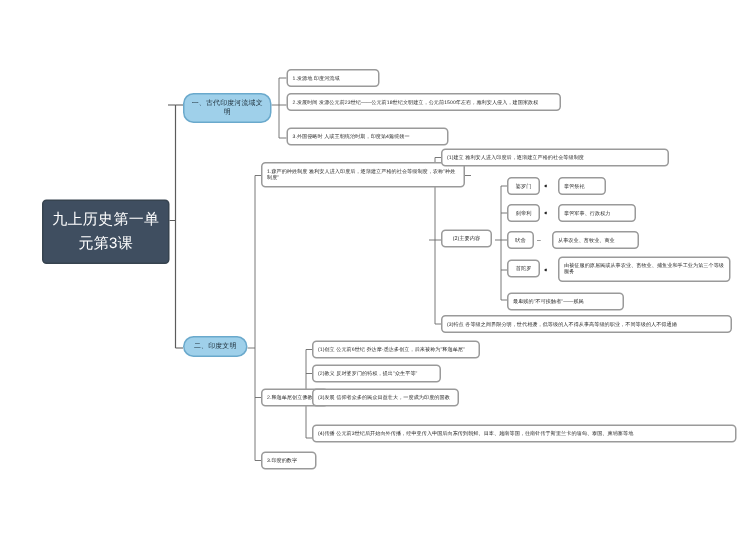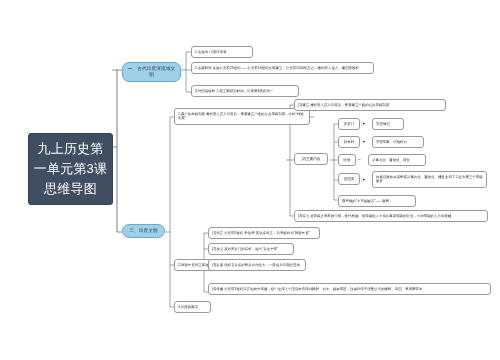--- a/index.html
+++ b/index.html
@@ -14,21 +14,21 @@
   svg.links{position:absolute;left:0;top:0;width:500px;height:360px;pointer-events:none;}
 
   .node{position:absolute;box-sizing:border-box;}
 
   
   .root{
     background:#3f4e60;
     color:#ffffff;
     border:1px solid #36434f;
     border-radius:3px;
-    font-size:13px;
+    font-size:10px;
     line-height:1.55;
     text-align:center;
     padding:5px 4px;
     letter-spacing:.2px;
   }
 
   
   .branch{
     background:#9fd0ea;
     border:1px solid #6aa9cc;
@@ -131,21 +131,20 @@
       <path d="M204,233 L204,292"></path>
       <path d="M204,233 L208,233"></path>
       <path d="M204,249 L208,249"></path>
       <path d="M204,265 L208,265"></path>
       <path d="M204,292 L208,292"></path>
     </g>
   </svg>
 
   <div class="node root" style="left:28px;top:133px;width:85px;">
     <div>九上历史第一单元第3课</div>
-    <div>思维导图</div>
   </div>
 
   <div class="node branch" style="left:122px;top:62px;width:59px;">
     <span>一、古代印度河流域文明</span>
   </div>
 
   <div class="node leaf tiny" style="left:191px;top:46px;width:62px;">
     <span>1.发源地 印度河流域</span>
   </div>
   <div class="node leaf tiny" style="left:191px;top:62px;width:183px;">

